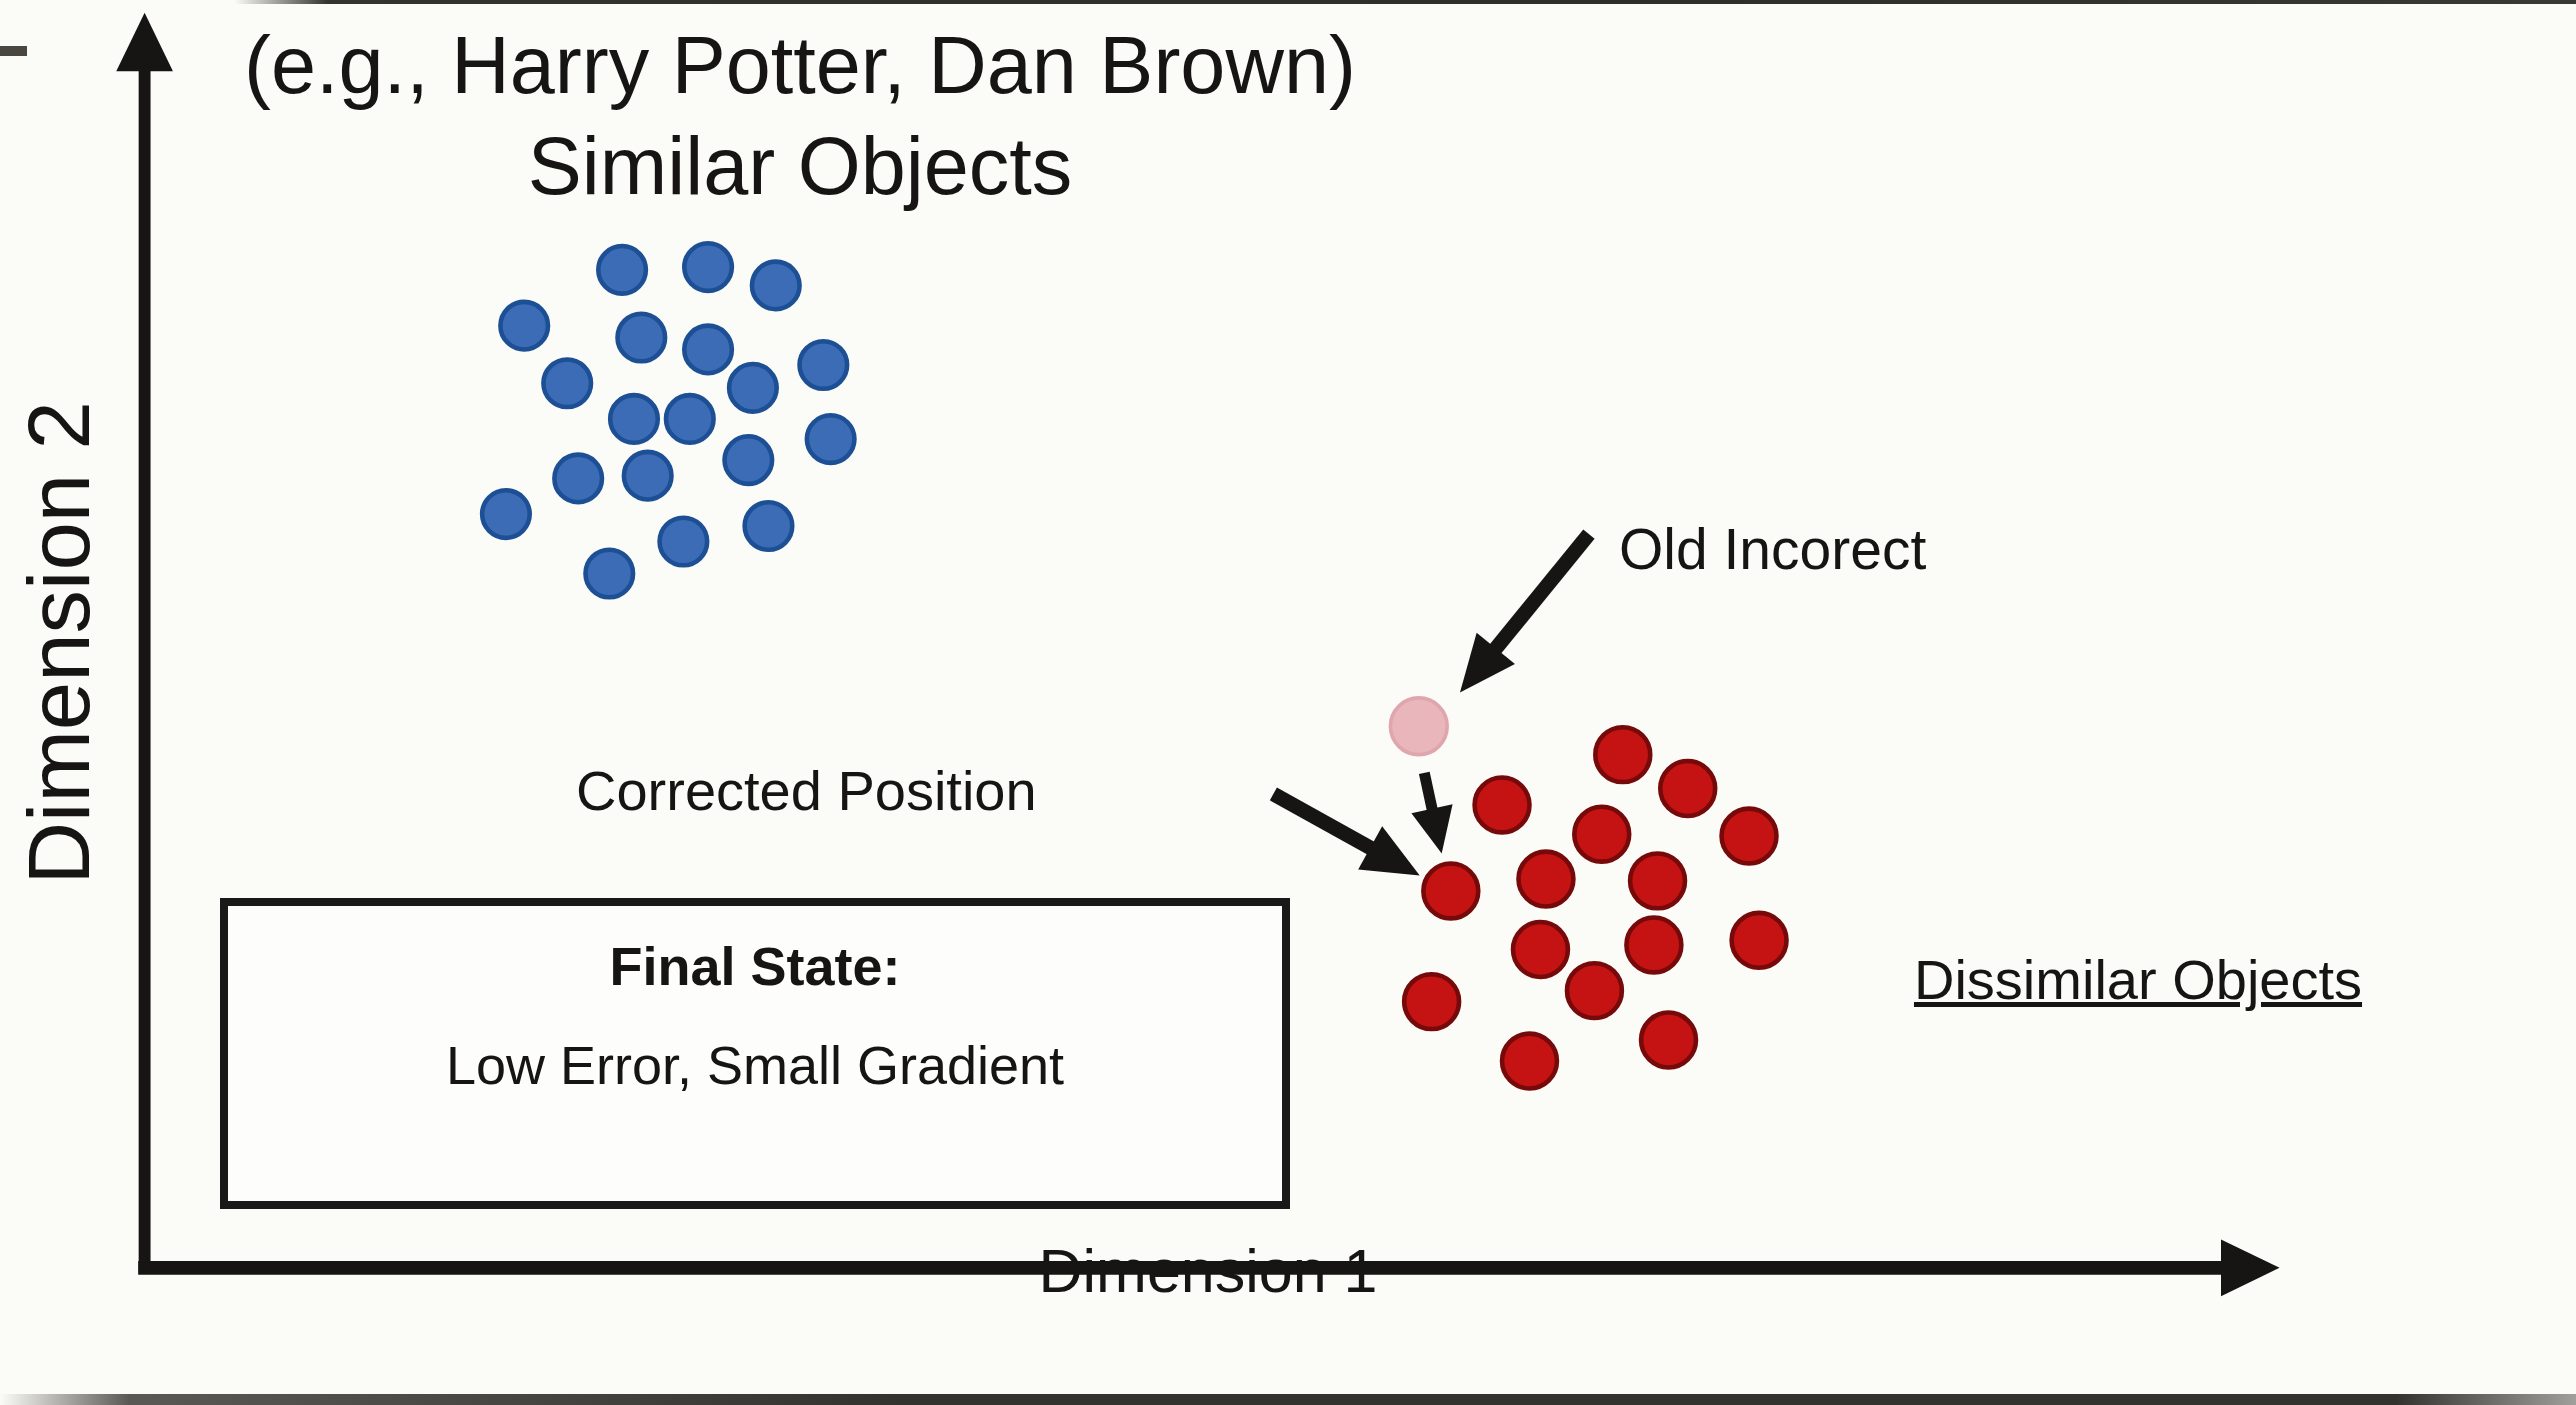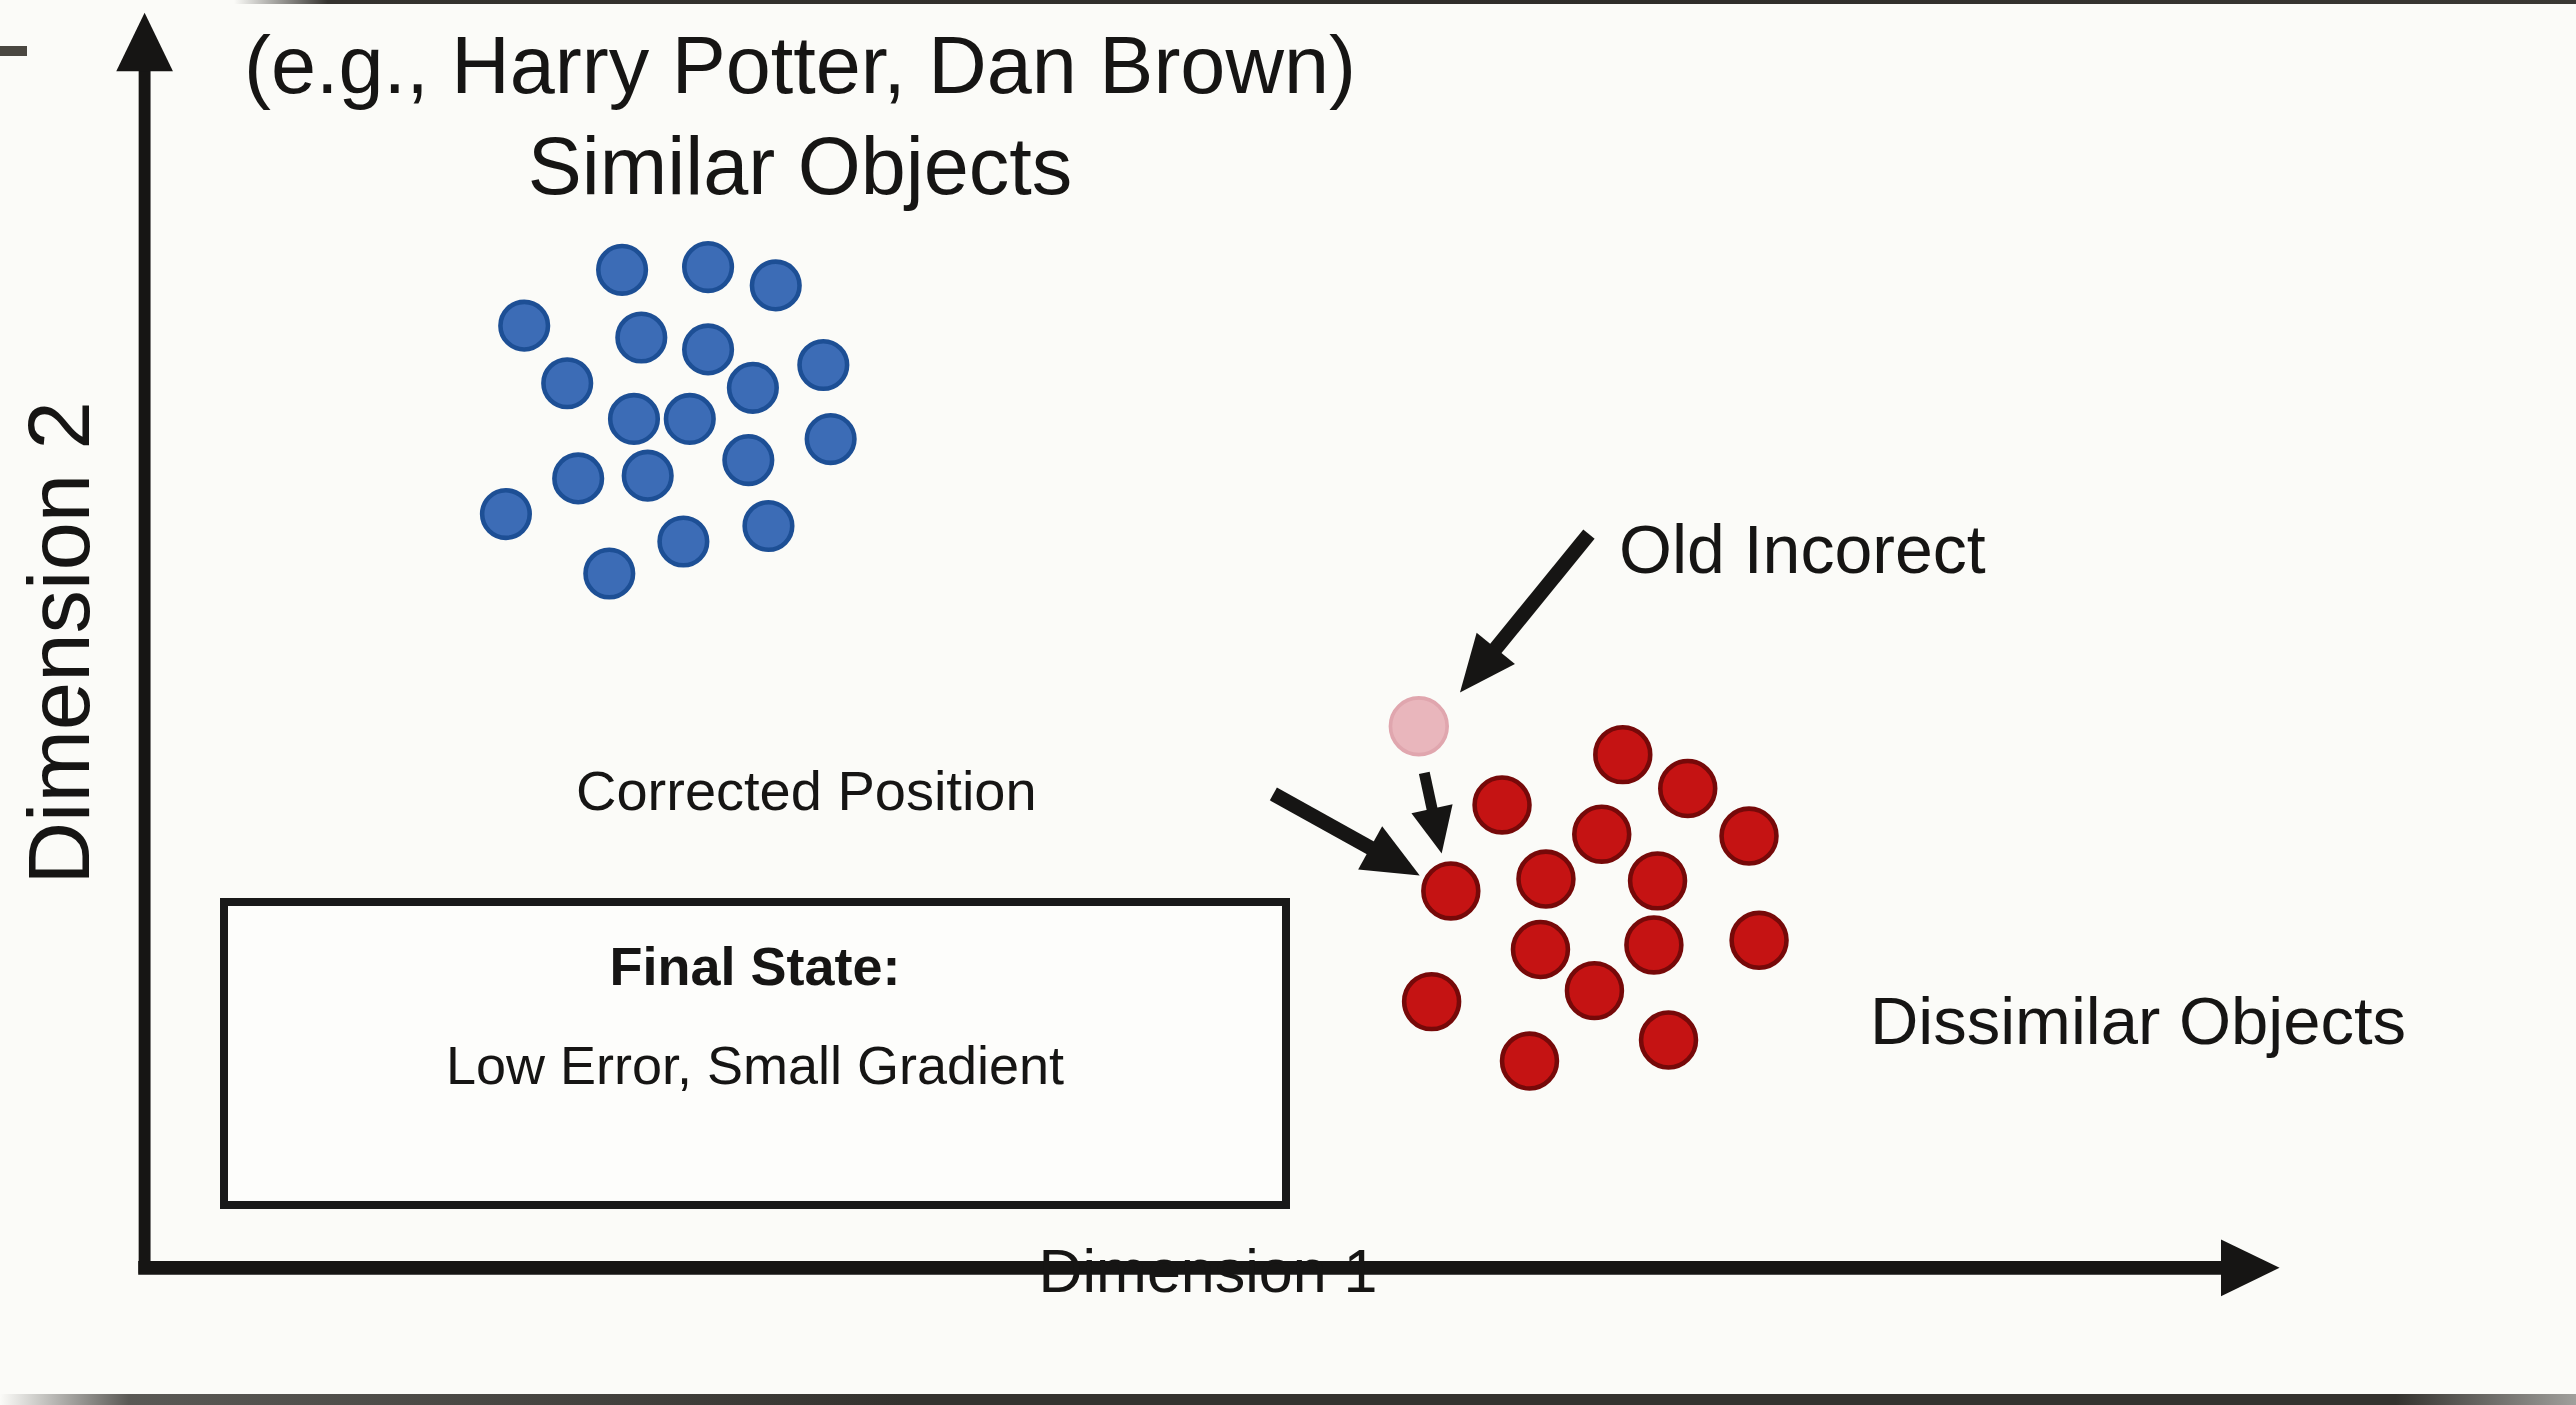--- a/index.html
+++ b/index.html
@@ -7,22 +7,22 @@
     width:2576px;height:1405px;position:relative;overflow:hidden;
     background:#fbfbf8;
     font-family:"Liberation Sans", sans-serif;
     color:#161514;
   }
   .lbl{position:absolute;white-space:nowrap;}
   .centered{transform:translateX(-50%);text-align:center;}
   #chart-layer{position:absolute;left:0;top:0;width:2576px;height:1405px;}
   #chart-layer svg{position:absolute;left:0;top:0;}
   #similar-label{left:800px;top:14.6px;font-size:81px;line-height:101px;}
-  #dissimilar-label{left:2138px;top:970px;font-size:67px;line-height:102px;}
-  #old-incorrect-label{left:1619px;top:499px;font-size:68px;line-height:101px;}
+  #dissimilar-label{left:2138px;top:929px;font-size:56px;line-height:102px;text-decoration:underline;}
+  #old-incorrect-label{left:1619px;top:499px;font-size:57px;line-height:101px;}
   #corrected-label{left:576px;top:740px;font-size:56px;line-height:101px;}
   #x-axis-label{left:1208px;top:1219px;font-size:61px;line-height:104px;}
   #y-axis-label{left:59px;top:643px;font-size:87px;line-height:104px;
     transform:translate(-50%,-50%) rotate(-90deg);}
   #final-state-box{
     position:absolute;left:220px;top:898px;width:1070px;height:311px;
     box-sizing:border-box;border:8.2px solid #191919;background:#fdfdfb;
     text-align:center;font-size:54px;line-height:99px;padding-top:11px;
   }
   #final-state-box .bold{font-weight:700;}

